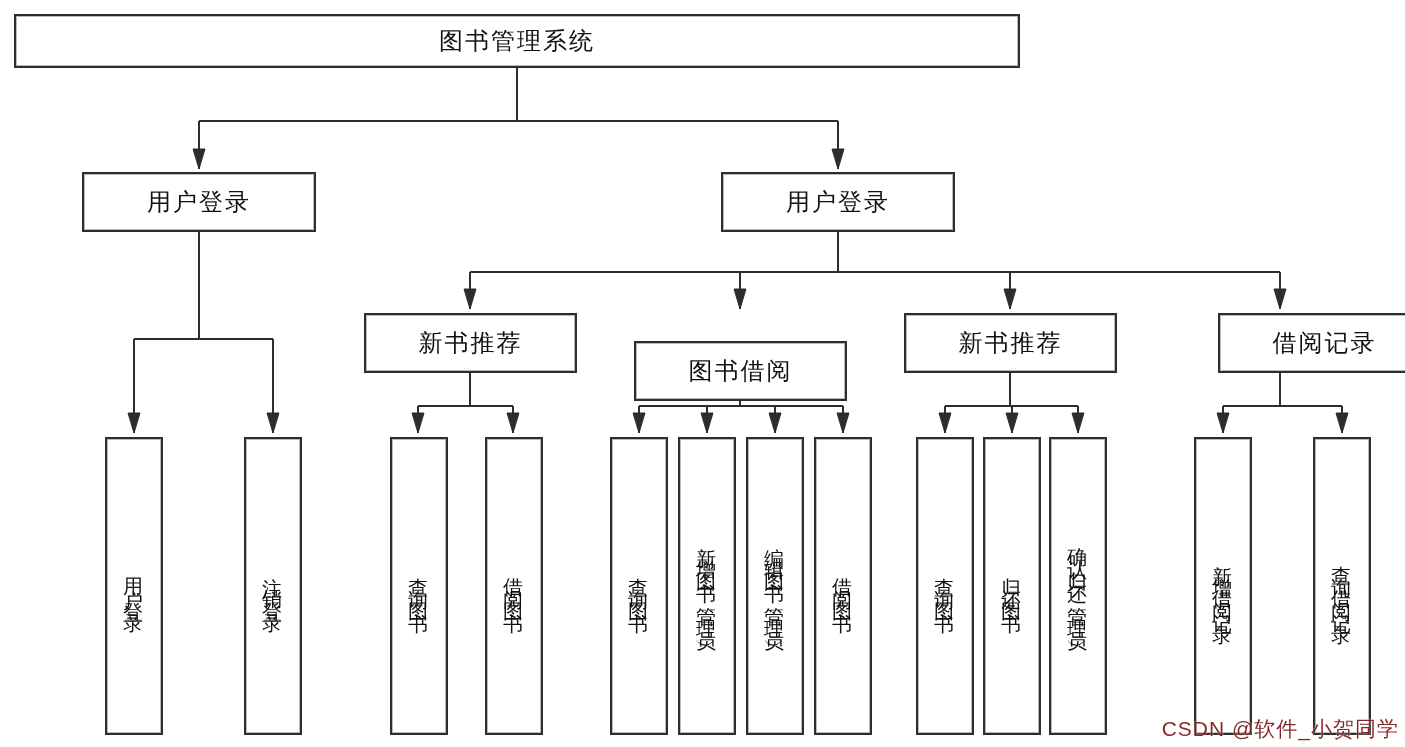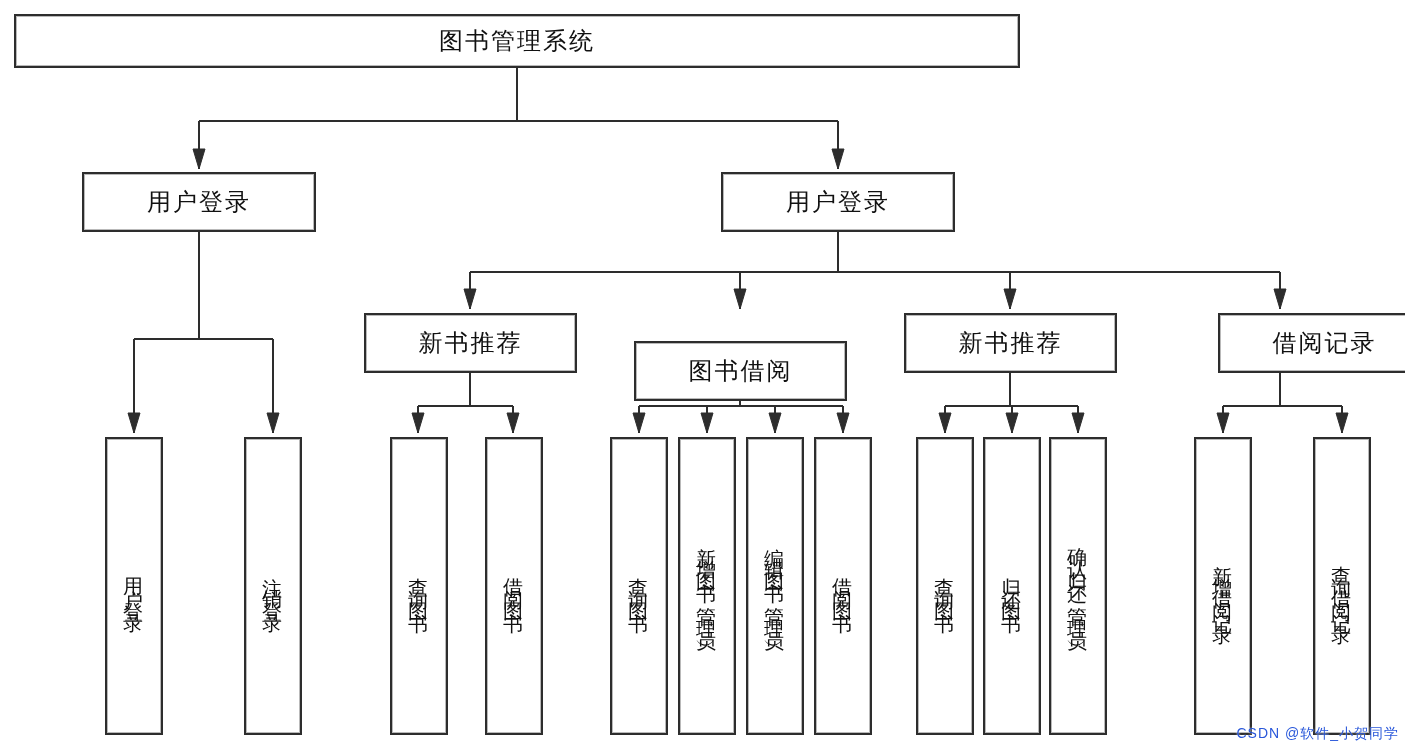--- a/index.html
+++ b/index.html
@@ -33,21 +33,21 @@
   
   .lf-login-0 { left:105px; }  .lf-login-1 { left:244px; }
   .lf-new-0   { left:390px; }  .lf-new-1   { left:485px; }
   .lf-bor-0   { left:610px; }  .lf-bor-1   { left:678px; }
   .lf-bor-2   { left:746px; }  .lf-bor-3   { left:814px; }
   .lf-cur-0   { left:916px; }  .lf-cur-1   { left:983px; }
   .lf-cur-2   { left:1049px; }
   .lf-rec-0   { left:1194px; } .lf-rec-1   { left:1313px; }
   .watermark {
     position:absolute; right:6px; bottom:4px;
-    font-size:14px; color:#1d4ed8; opacity:0.95; letter-spacing:1px;
+    font-size:21px; color:#7f1d1d; opacity:0.95; letter-spacing:1px;
     text-shadow:0 0 2px #ffffff; white-space:nowrap;
   }
 </style>
 </head>
 <body>
 
 <div id="canvas">
 
   <svg id="wires" viewBox="0 0 1405 747" xmlns="http://www.w3.org/2000/svg">
     <defs>

